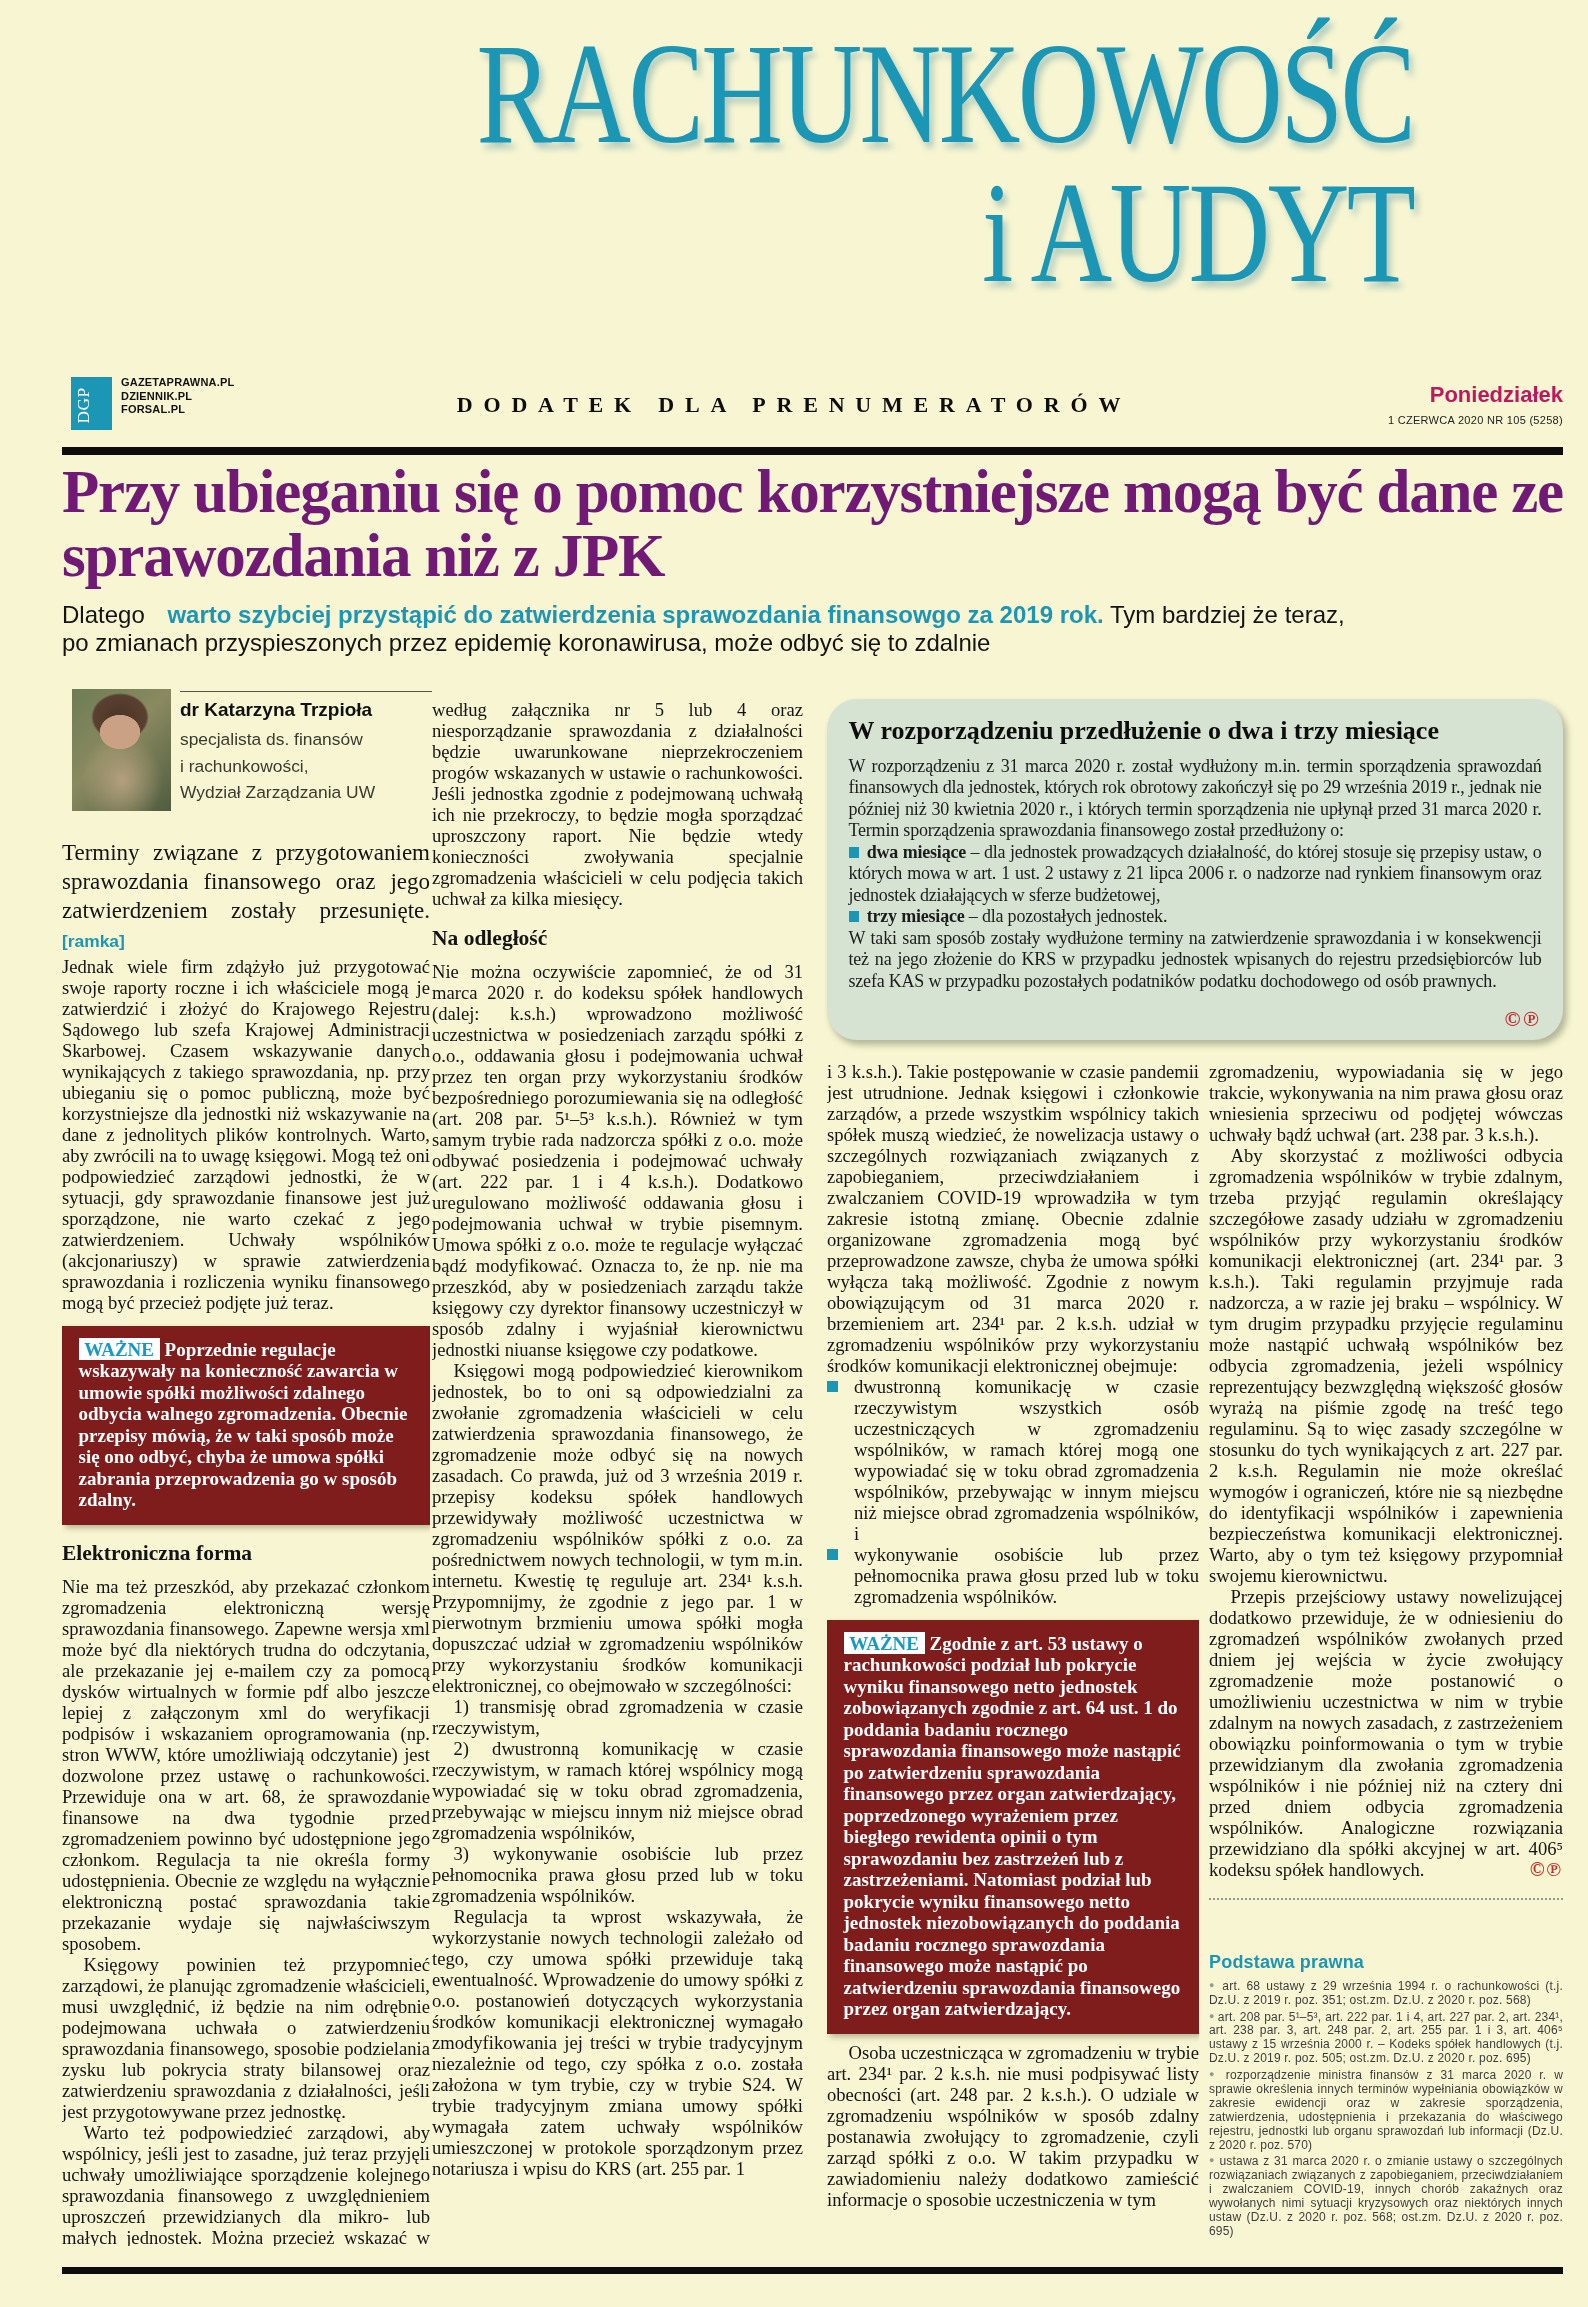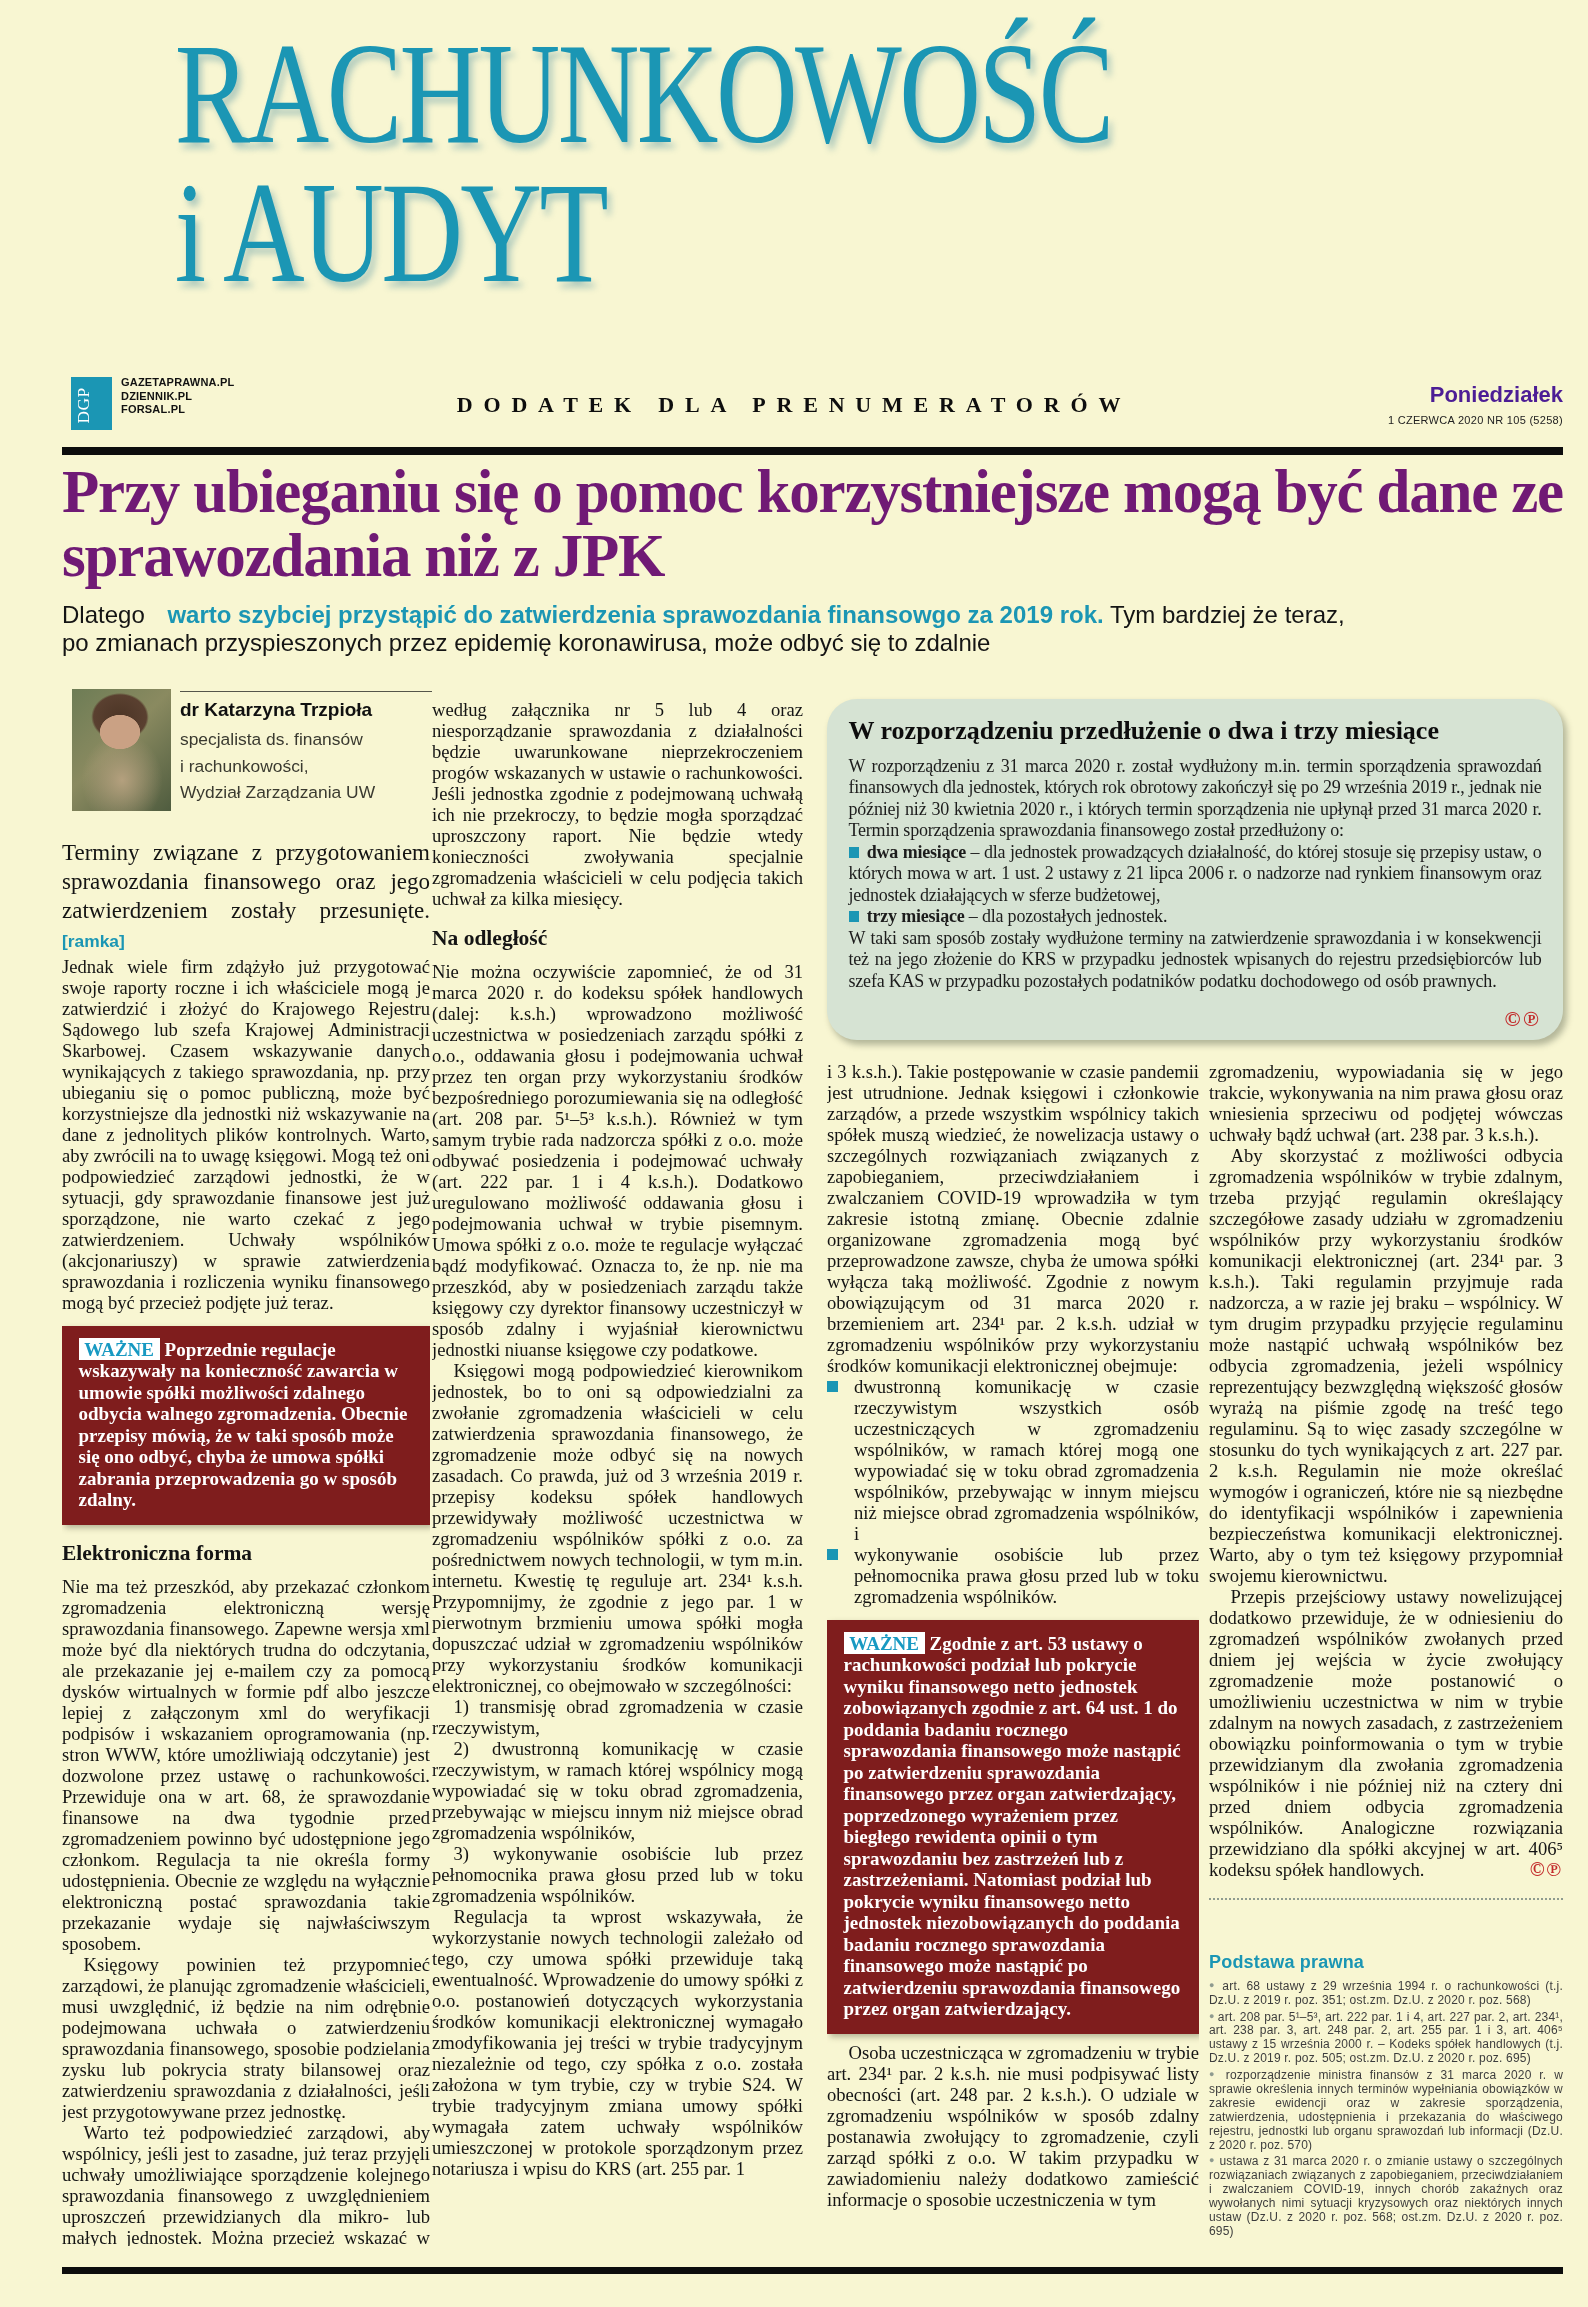--- a/index.html
+++ b/index.html
@@ -3,33 +3,33 @@
 <meta charset="utf-8">
 <style>
   * { margin:0; padding:0; box-sizing:border-box; }
   html,body { background:#e8e6c4; }
   .page {
     position:relative; width:1588px; height:2307px;
     background:#f8f6d2; overflow:hidden;
     font-family:"Liberation Serif", serif; color:#141414;
   }
   
-  .masthead { position:absolute; top:23px; left:0; width:1588px; text-align:left; color:#1b96b4; }
+  .masthead { position:absolute; top:23px; left:0; width:1588px; text-align:right; color:#1b96b4; }
   .masthead .line { line-height:141px; font-size:145px; transform:scaleX(0.78); transform-origin:50% 50%;
     letter-spacing:-3.3px; text-shadow:5px 5.8px 7.4px rgba(90,150,165,0.45); white-space:nowrap; }
   .masthead .line2 { line-height:136px; }
   
   .dgp-logo { position:absolute; left:71px; top:377px; width:41px; height:53px; background:#1b96b4; }
   .dgp-logo span { position:absolute; left:-5.8px; top:18px; color:#fff; font-size:17.4px; letter-spacing:0.4px;
     transform:rotate(-90deg); font-family:"Liberation Serif", serif; }
   .logo-links { position:absolute; left:121px; top:376px; font-family:"Liberation Sans", sans-serif;
     font-weight:bold; font-size:11px; line-height:13.6px; color:#111; letter-spacing:0.2px; }
   .supplement { position:absolute; left:0; top:392px; width:1588px; text-align:center;
     font-size:22px; font-weight:600; letter-spacing:10.8px; color:#0e0e0e; }
-  .issue-day { position:absolute; right:25px; top:382px; color:#4c1d95; font-family:"Liberation Sans", sans-serif;
+  .issue-day { position:absolute; right:25px; top:382px; color:#be185d; font-family:"Liberation Sans", sans-serif;
     font-weight:bold; font-size:22px; text-align:right; }
   .issue-date { position:absolute; right:25px; top:414px; font-family:"Liberation Sans", sans-serif;
     font-size:11px; color:#222; letter-spacing:0.3px; text-align:right; }
   .toprule { position:absolute; left:62px; top:447px; width:1501px; height:8.3px; background:#0d0d0d; }
   .botrule { position:absolute; left:62px; top:2267px; width:1501px; height:7.4px; background:#0d0d0d; }
   
   .headline { position:absolute; left:62px; top:460px; width:1501px; font-weight:bold;
     font-size:61px; line-height:64px; letter-spacing:-1.2px; color:#701a75; }
   .lead { position:absolute; left:62px; top:601px; width:1299px; font-family:"Liberation Sans", sans-serif;
     font-size:24px; line-height:28px; color:#141414; }

